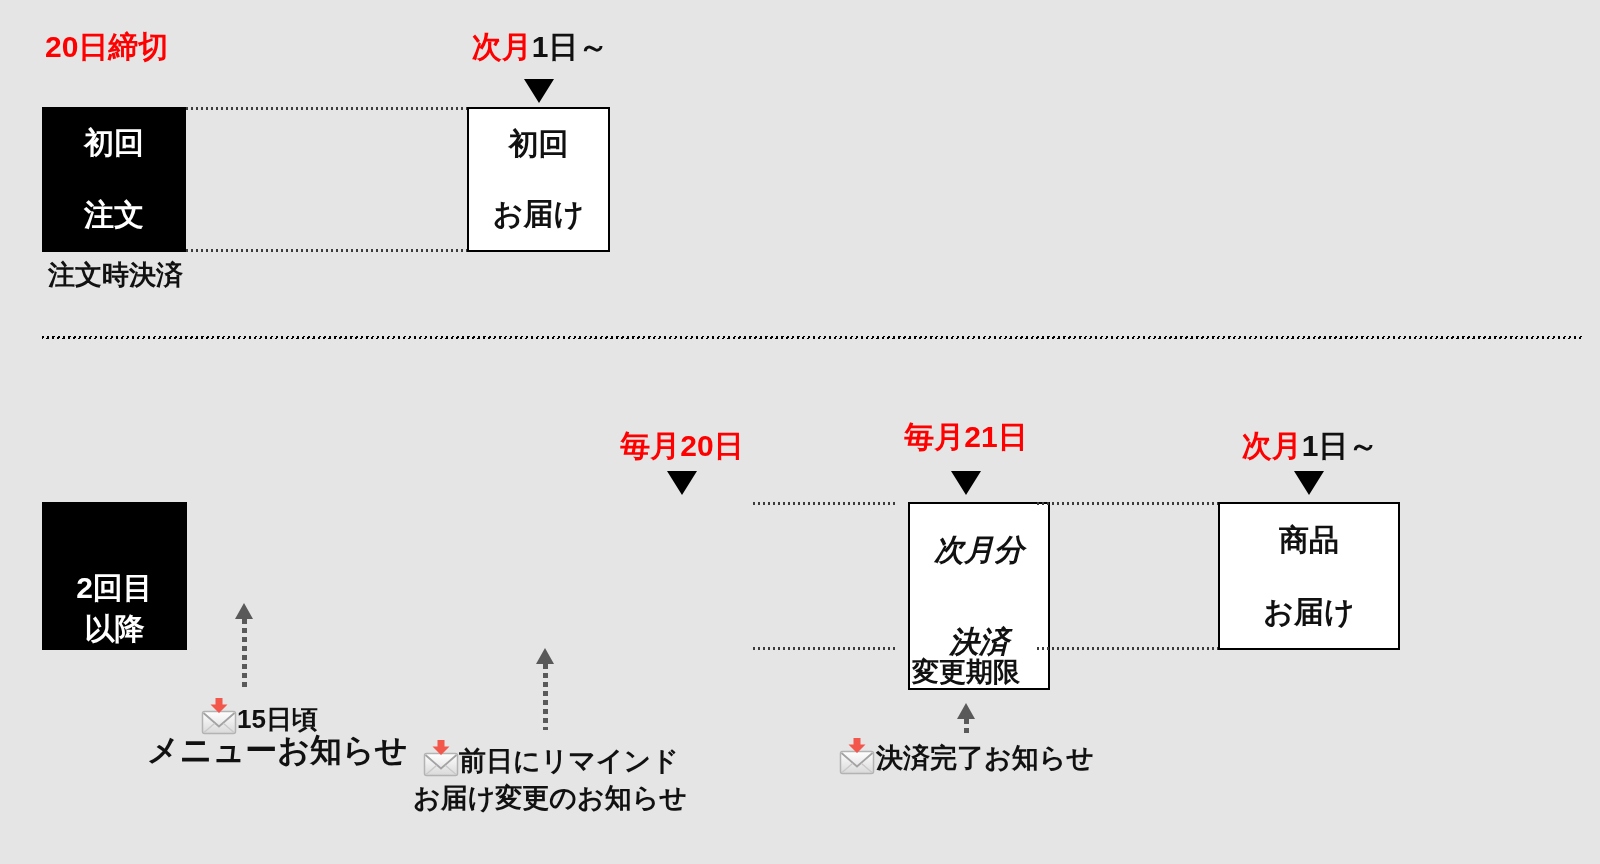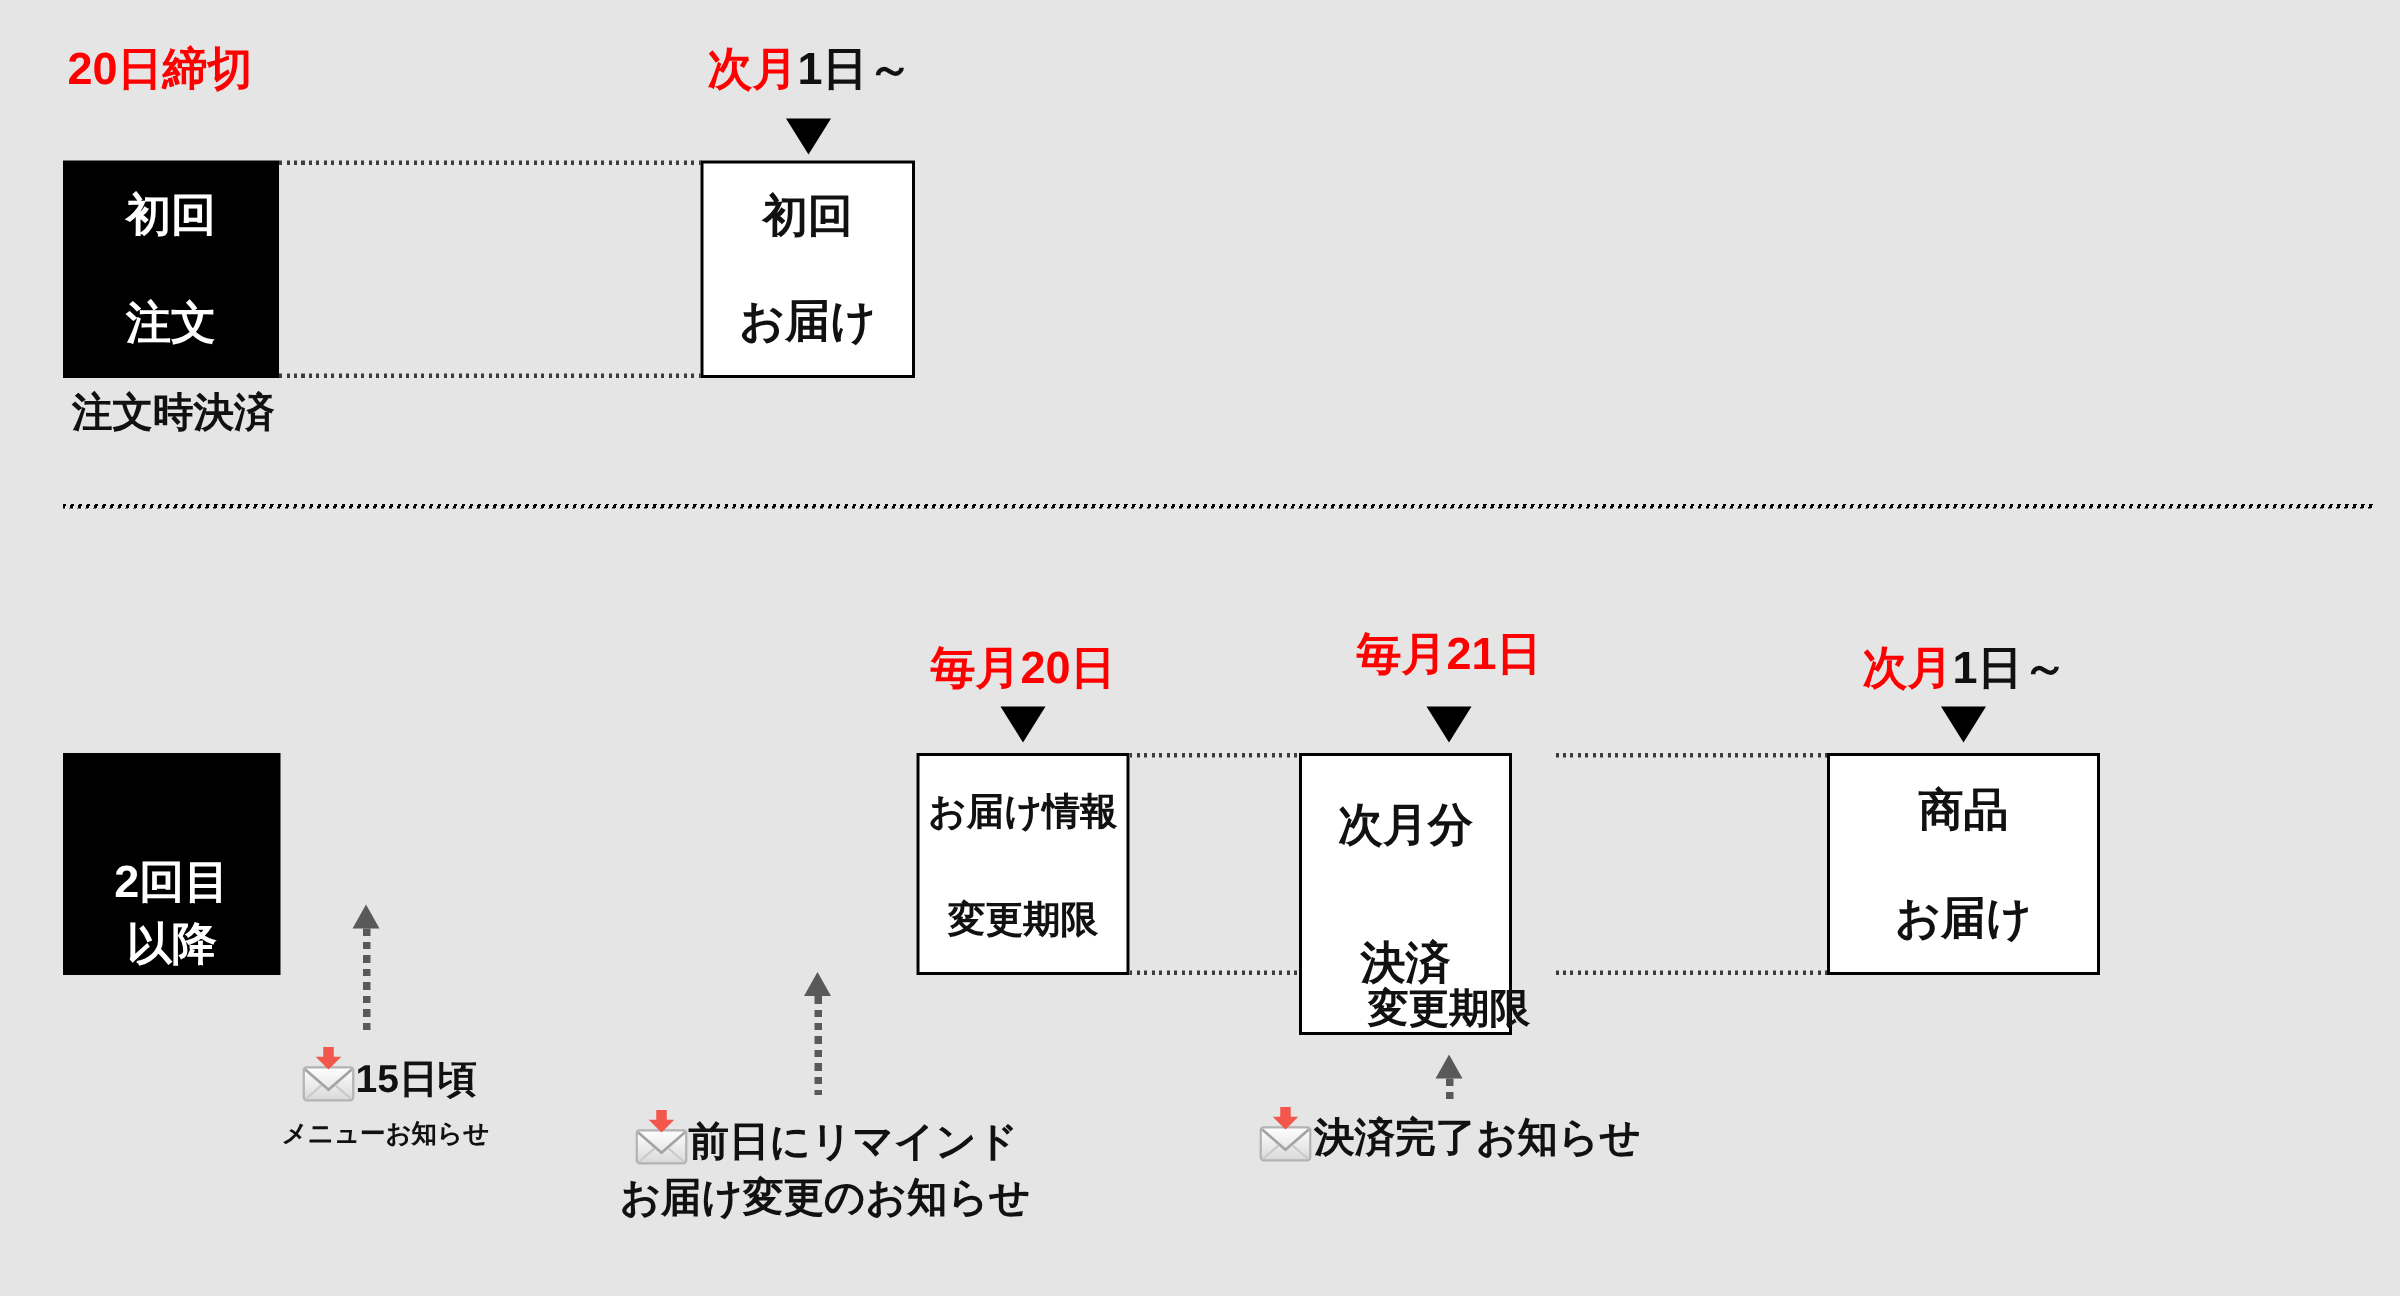--- a/index.html
+++ b/index.html
@@ -95,29 +95,25 @@
 
   <div class="abs tri-down" style="left:667px;top:471px;"></div>
   <div class="abs tri-down" style="left:951px;top:471px;"></div>
   <div class="abs tri-down" style="left:1294px;top:471px;"></div>
 
   <div class="abs box-black" style="left:42px;top:502px;width:145px;height:148px;justify-content:flex-end;">
     <div>2回目</div>
     <div>以降</div>
   </div>
 
-  <div class="abs box-white small-text" style="left:611px;top:502px;width:142px;height:148px;">
-    <div>お届け情報</div>
-    <div>変更期限</div>
-  </div>
 
   <div class="abs hatch" style="left:753px;top:502px;width:142px;"></div>
   <div class="abs hatch" style="left:753px;top:647px;width:142px;"></div>
 
-  <div class="abs box-white" style="left:866px;top:502px;width:142px;height:188px;">
+  <div class="abs box-white" style="left:908px;top:502px;width:142px;height:188px;font-style:italic;">
     <div>次月分</div>
     <div>決済</div>
   </div>
 
   <div class="abs hatch" style="left:1037px;top:502px;width:181px;"></div>
   <div class="abs hatch" style="left:1037px;top:647px;width:181px;"></div>
 
   <div class="abs box-white" style="left:1218px;top:502px;width:182px;height:148px;">
     <div>商品</div>
     <div>お届け</div>
@@ -138,21 +134,21 @@
     <div class="up-tail"></div>
   </div>
 
   <svg class="abs" style="left:201px;top:697px;" width="36" height="38" viewBox="0 0 36 38">
     <rect x="1.5" y="14.5" width="33" height="22" rx="2" class="env-body"></rect>
     <path d="M2.5 16 L18 29.5 L33.5 16" class="env-flap"></path>
     <path d="M3 35.5 L13.5 26.5 M33 35.5 L22.5 26.5" class="env-fold"></path>
     <path d="M14.5 1 h7 v6.5 h5 L18 16 L9.5 7.5 h5 Z" class="env-arrow"></path>
   </svg>
   <div class="abs note" style="left:237px;top:702px;font-size:26px;">15日頃</div>
-  <div class="abs note label-center" style="left:147px;top:744px;width:220px;font-size:17px;">メニューお知らせ</div>
+  <div class="abs note label-center" style="left:147px;top:729px;width:220px;font-size:32px;">メニューお知らせ</div>
 
   <svg class="abs" style="left:423px;top:739px;" width="36" height="38" viewBox="0 0 36 38">
     <rect x="1.5" y="14.5" width="33" height="22" rx="2" class="env-body"></rect>
     <path d="M2.5 16 L18 29.5 L33.5 16" class="env-flap"></path>
     <path d="M3 35.5 L13.5 26.5 M33 35.5 L22.5 26.5" class="env-fold"></path>
     <path d="M14.5 1 h7 v6.5 h5 L18 16 L9.5 7.5 h5 Z" class="env-arrow"></path>
   </svg>
   <div class="abs note" style="left:459px;top:743px;">前日にリマインド</div>
   <div class="abs note label-center" style="left:410px;top:780px;width:280px;">お届け変更のお知らせ</div>
 

